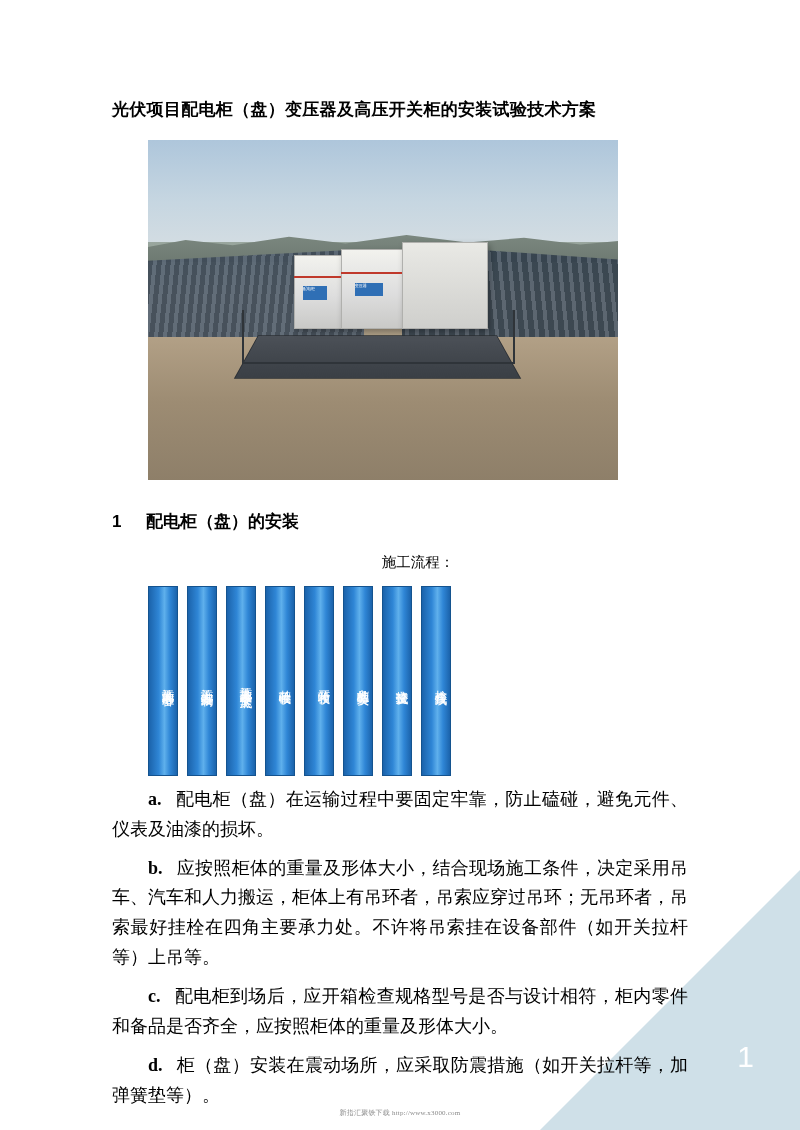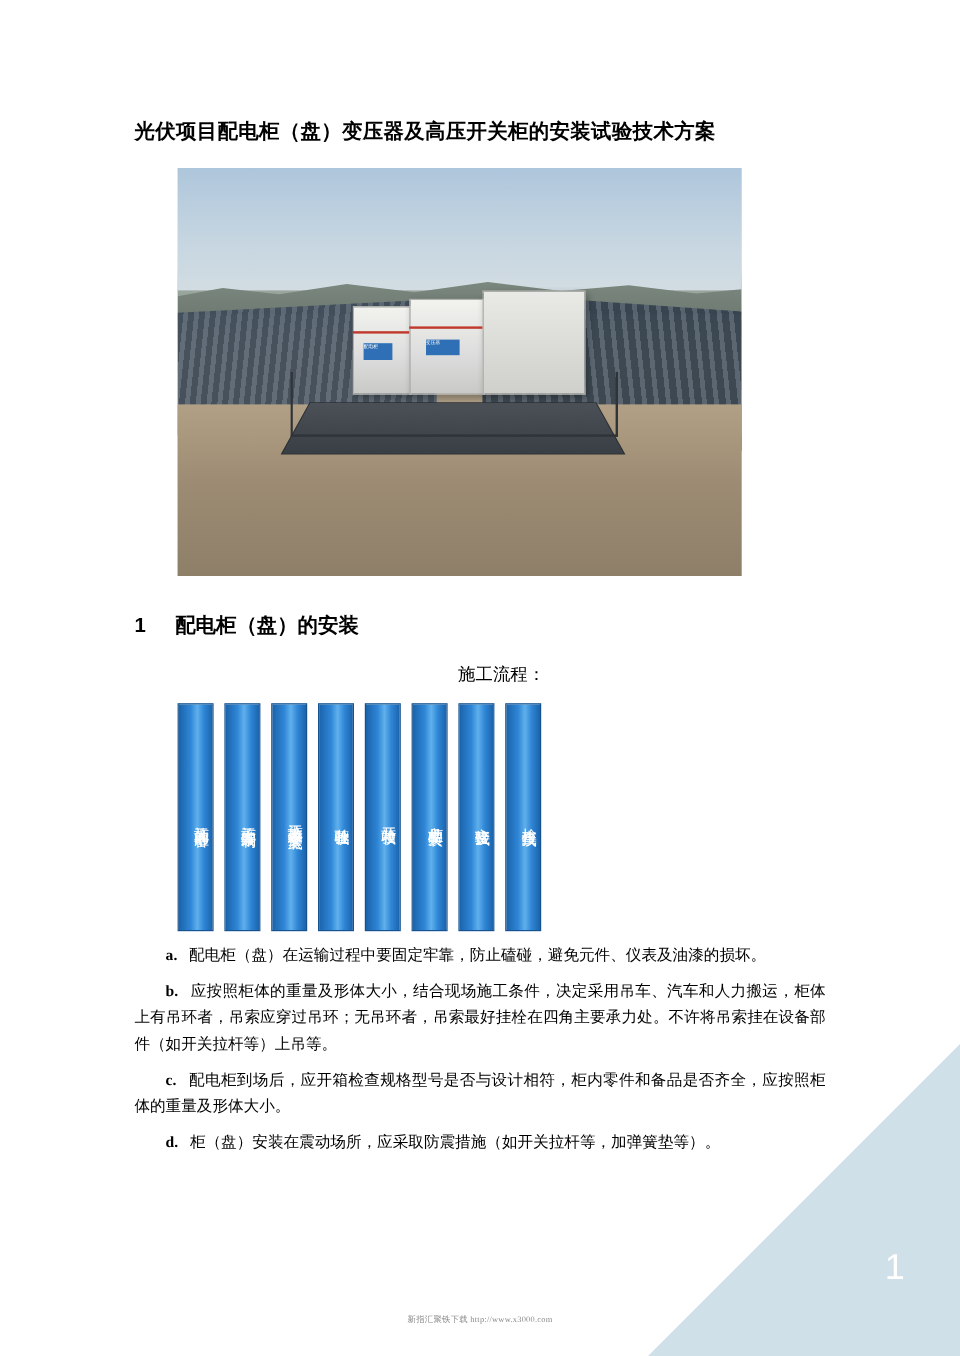--- a/index.html
+++ b/index.html
@@ -181,21 +181,21 @@
   .f-h1 { height: 190px; }
   .f-h2 { height: 190px; }
   .f-h3 { height: 190px; }
   .f-h4 { height: 190px; }
   .f-h5 { height: 190px; }
   .f-h6 { height: 190px; }
   .f-h7 { height: 190px; }
   .f-h8 { height: 190px; }
 
   .list-para {
-    font-size: 13px;
+    font-size: 18px;
     line-height: 1.66;
     margin: 9px 0 0 0;
     text-align: justify;
   }
   .list-para .mk {
     font-weight: bold;
     font-family: "Liberation Serif", serif;
   }
   .first-line-indent { text-indent: 2em; }
 
@@ -203,21 +203,21 @@
     position: absolute;
     right: 46px;
     bottom: 56px;
     font-size: 30px;
     color: #ffffff;
     font-family: "Liberation Sans", sans-serif;
   }
   .footer-note {
     position: absolute;
     left: 0; right: 0;
-    bottom: 25px;
+    bottom: 12px;
     text-align: center;
     font-size: 7px;
     color: #8a8a8a;
     letter-spacing: .2px;
   }
 </style>
 </head>
 <body>
 
 <div class="page">

